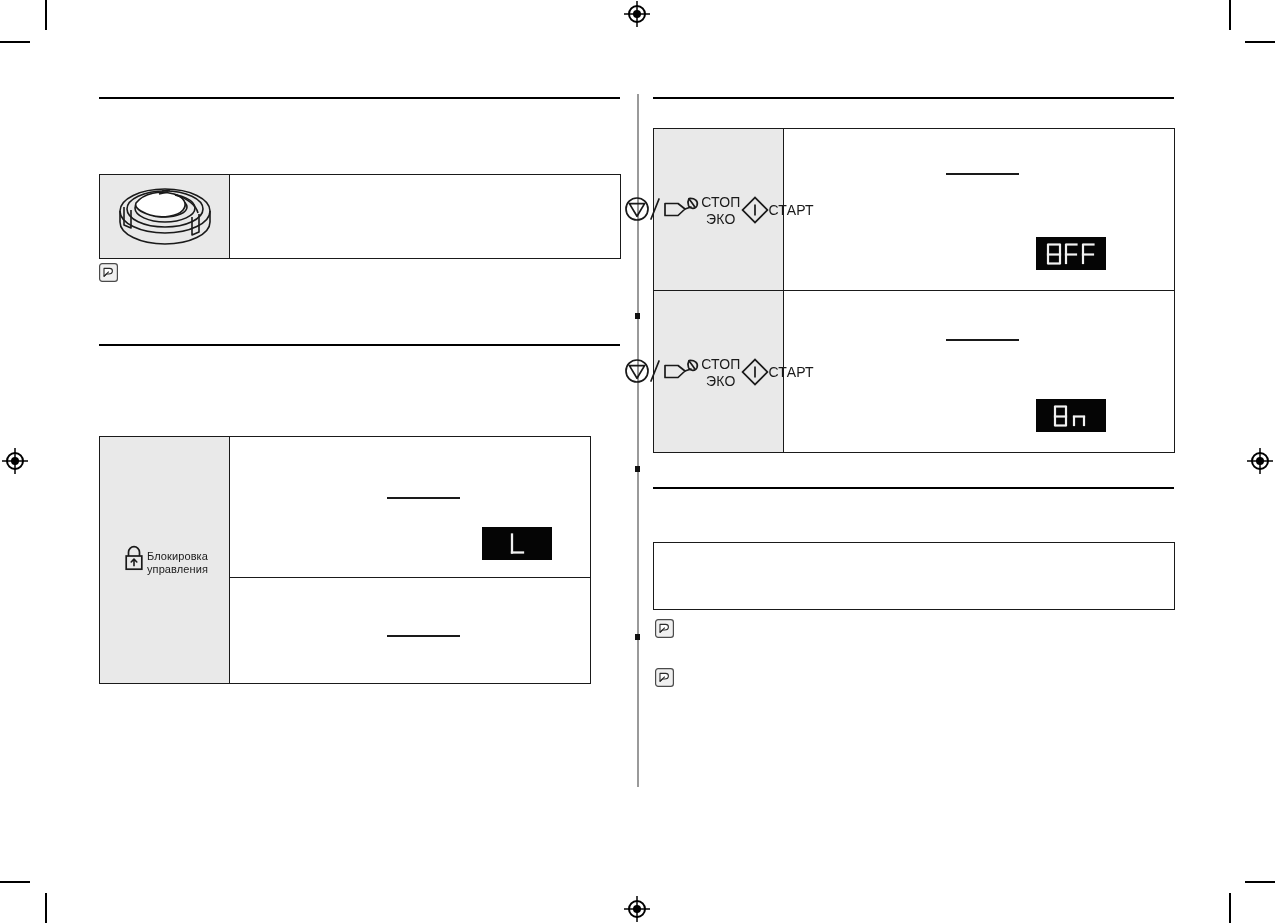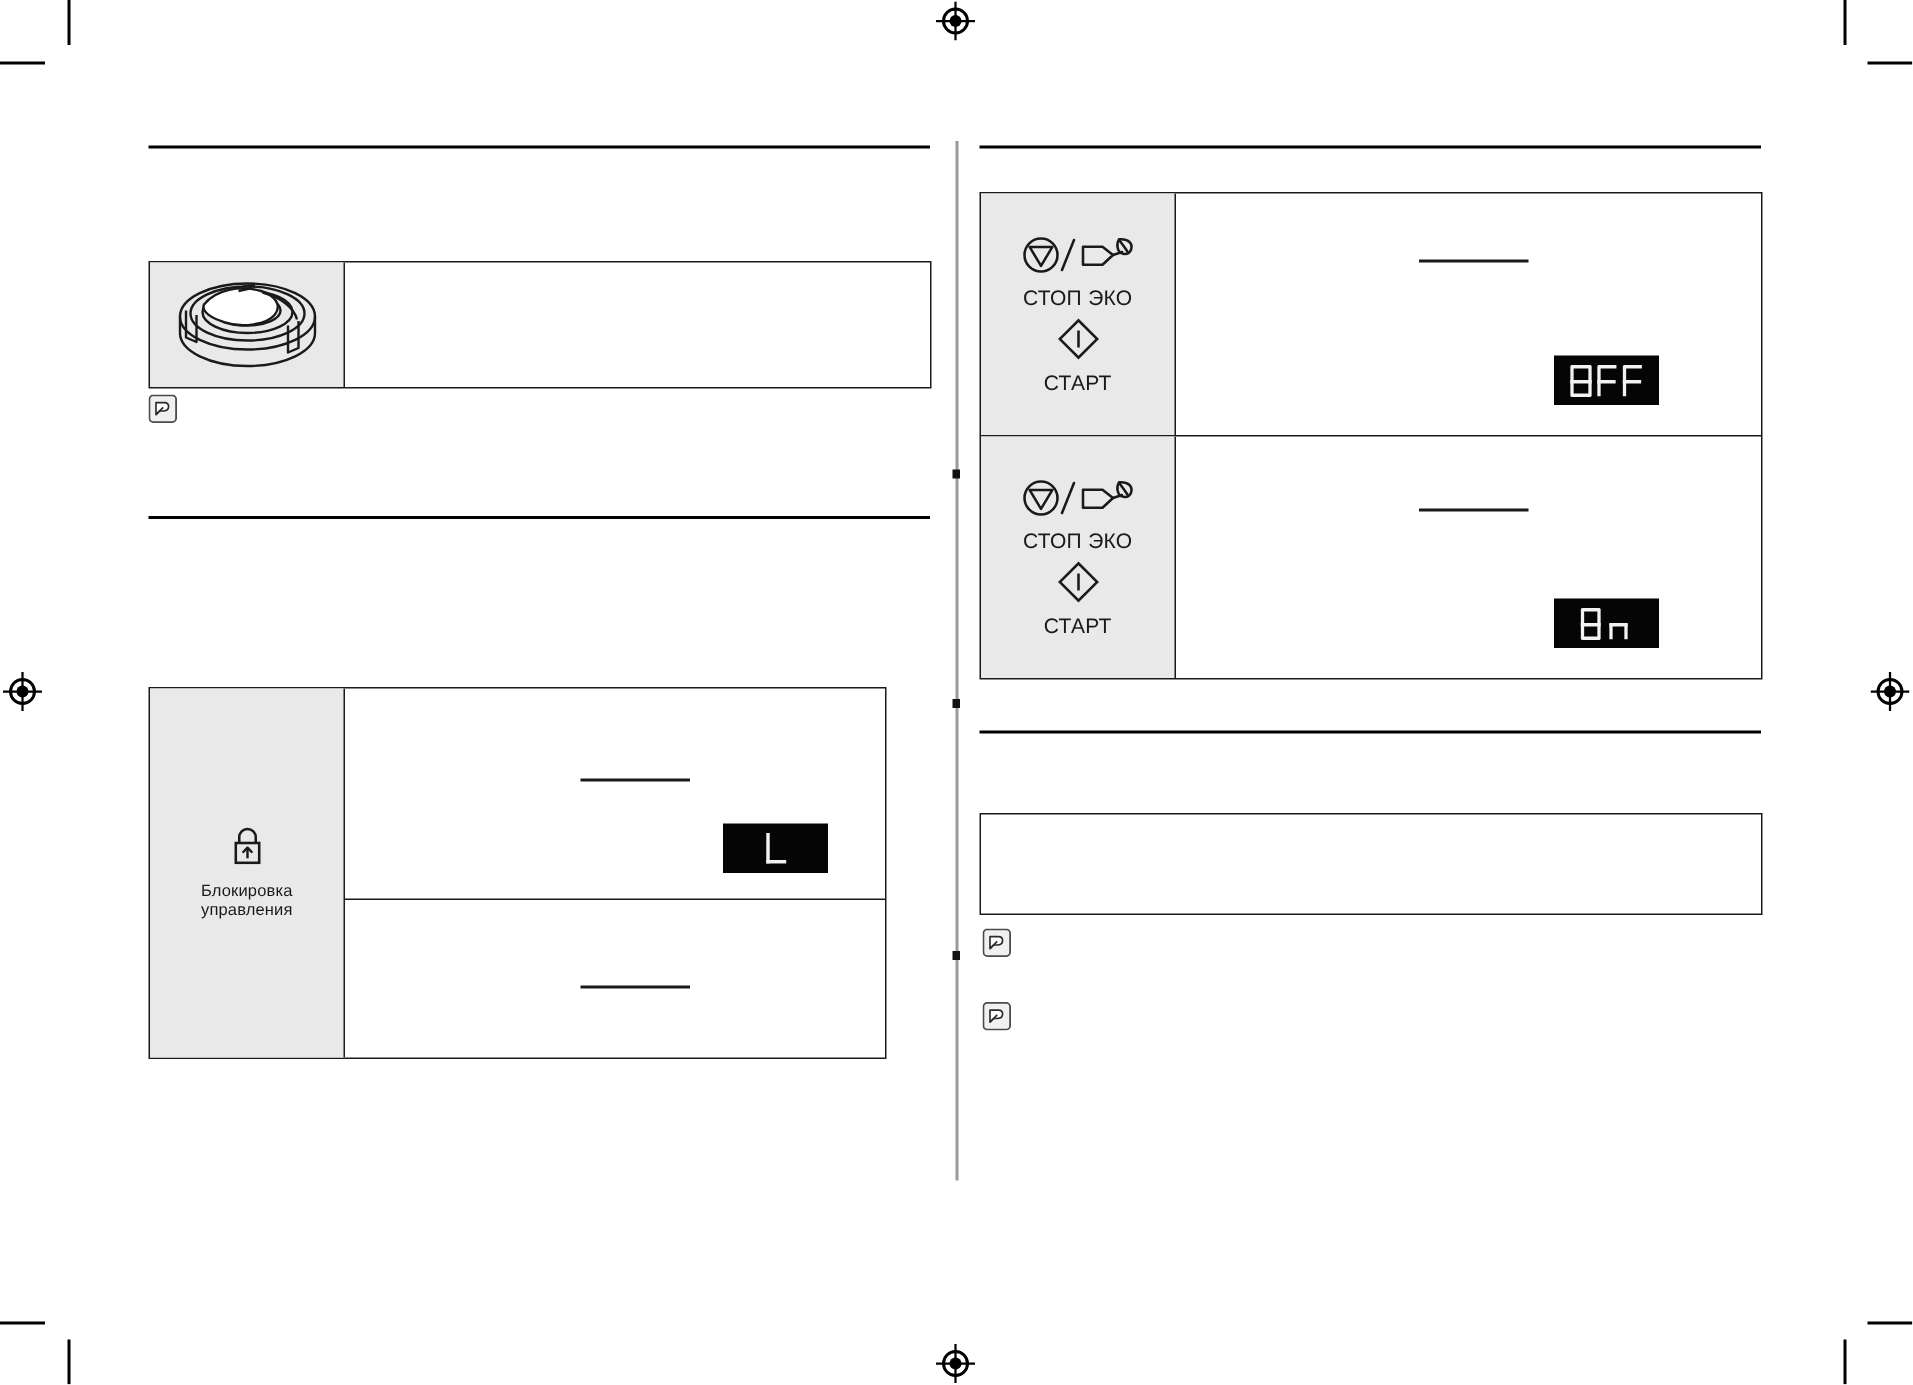--- a/index.html
+++ b/index.html
@@ -68,21 +68,20 @@
     display: flex;
     flex: 1 1 auto;
     min-height: 0;
   }
   .mrow + .mrow { border-top: 1px solid #1a1a1a; }
   .mcell-icon {
     background: #e9e9e9;
     border-right: 1px solid #1a1a1a;
     box-sizing: border-box;
     display: flex;
-    flex-direction: column;
     align-items: center;
     justify-content: center;
     flex: 0 0 auto;
     text-align: center;
   }
   .mcell-body {
     flex: 1 1 auto;
     box-sizing: border-box;
     position: relative;
   }
@@ -227,21 +226,21 @@
   </div>
 
   <div class="note" style="left:99px;top:263px;">
     <svg width="19" height="19" viewBox="0 0 19 19">
       <rect x="0.6" y="0.6" width="17.8" height="17.8" rx="2.6" fill="#f0f0f0" stroke="#4a4a4a" stroke-width="1.2"></rect>
       <path d="M5 13.4 L5 5.4 L10.6 5.4 C12.6 5.4 13.4 6.6 13.4 8 C13.4 10 11.6 11 9.6 11 L7.4 11 Z" fill="#ffffff" stroke="#2a2a2a" stroke-width="1.1" stroke-linejoin="round"></path>
       <path d="M5 13.4 L9.8 8.6" stroke="#2a2a2a" stroke-width="1.1"></path>
     </svg>
   </div>
 
-  <div class="mtable span-icon" style="left:99px;top:458px;width:492px;height:248px;">
+  <div class="mtable span-icon" style="left:99px;top:436px;width:492px;height:248px;">
     <div class="mcell-icon" style="width:130px;">
       <span>
         <svg width="26" height="28" viewBox="0 0 26 28">
           <path d="M7.5 12 L7.5 8.2 A5.5 5.5 0 0 1 18.5 8.2 L18.5 12" fill="none" stroke="#1a1a1a" stroke-width="1.7"></path>
           <rect x="5.2" y="12" width="15.6" height="13.2" fill="none" stroke="#1a1a1a" stroke-width="1.7"></rect>
           <line x1="13" y1="22.2" x2="13" y2="15.4" stroke="#1a1a1a" stroke-width="1.6"></line>
           <path d="M10.2 18 L13 15.1 L15.8 18" fill="none" stroke="#1a1a1a" stroke-width="1.6" stroke-linejoin="round" stroke-linecap="round"></path>
         </svg>
       </span>
       <div class="icon-label">

